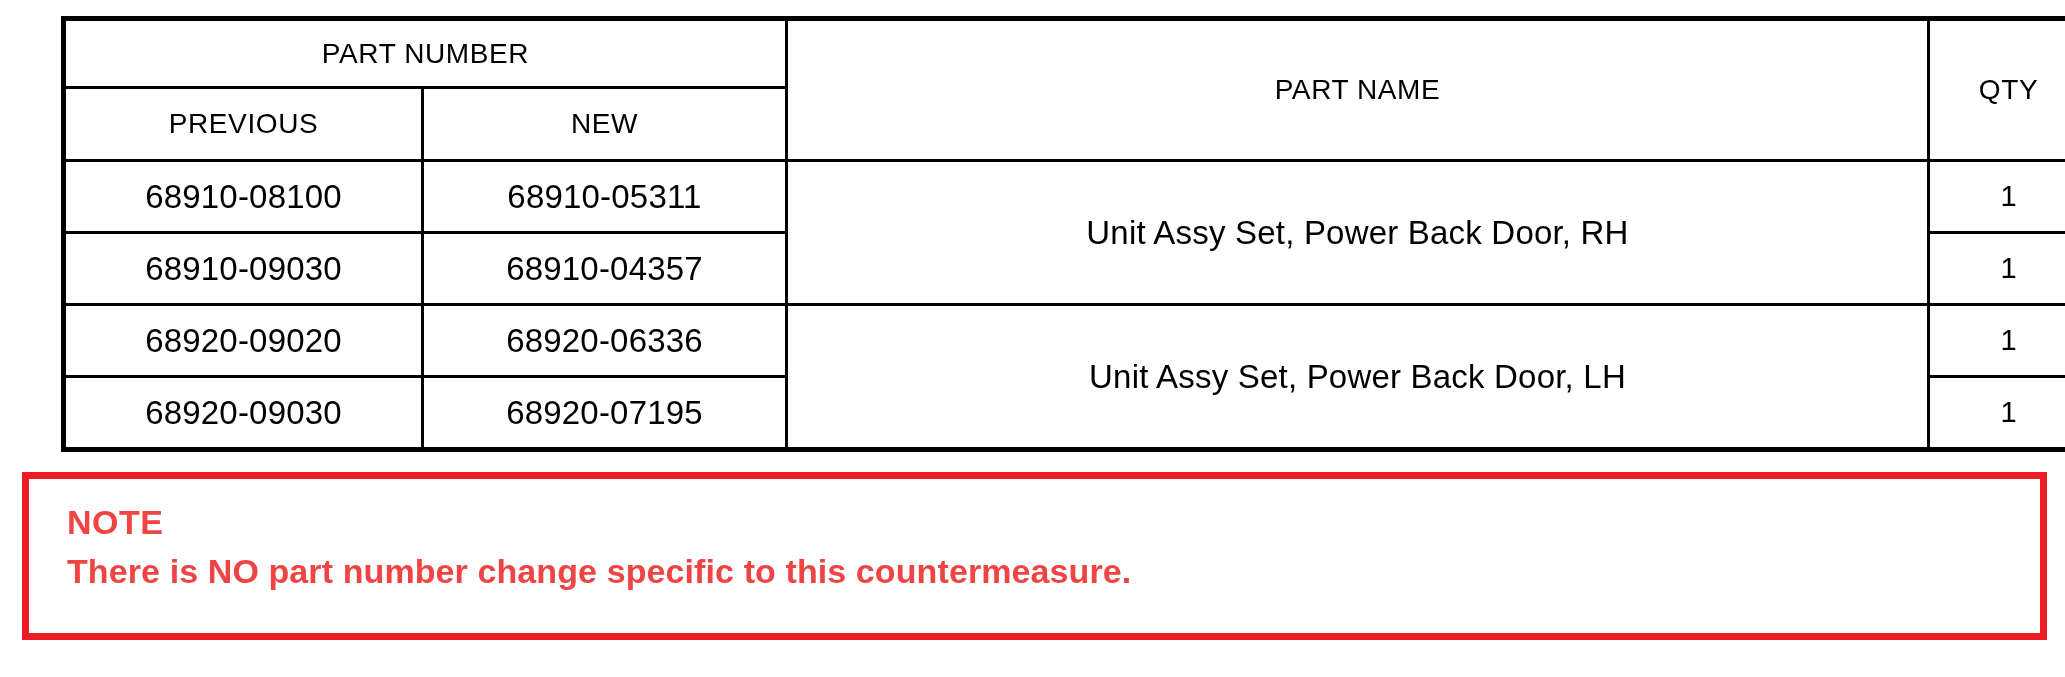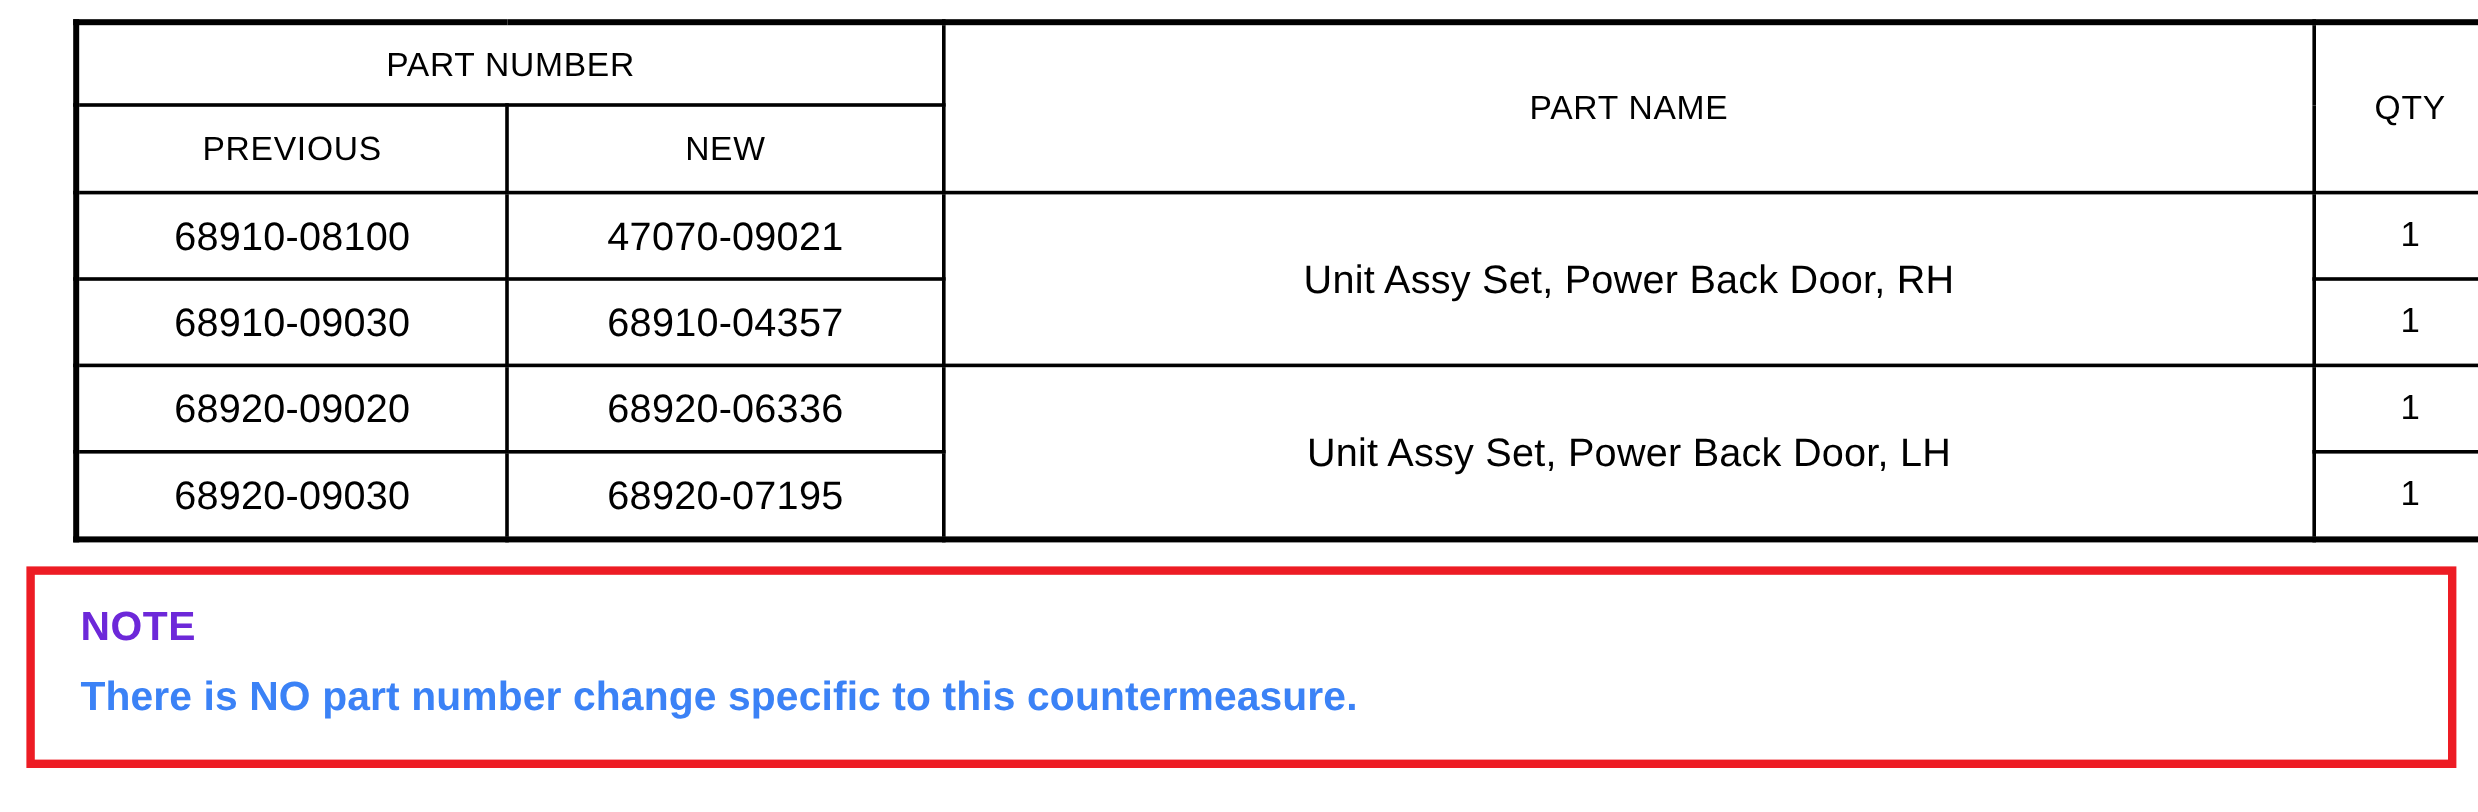--- a/index.html
+++ b/index.html
@@ -95,29 +95,29 @@
     box-sizing: border-box;
     border: 7px solid #ed1c24;
     background: #ffffff;
   }
   .note-inner {
     padding: 26px 0 0 38px;
   }
   .note-title {
     font-size: 34px;
     font-weight: bold;
-    color: #6d28d9;
+    color: #ef4444;
     line-height: 1.05;
     letter-spacing: 0.5px;
   }
   .note-body {
-    margin-top: 22px;
+    margin-top: 12px;
     font-size: 34px;
     font-weight: bold;
-    color: #3b82f6;
+    color: #ef4444;
     line-height: 1.1;
     letter-spacing: 0.1px;
   }
 </style>
 </head>
 <body>
 
 <div class="page">
 
   <div class="parts-table-wrap">
@@ -135,21 +135,21 @@
           <th class="hdr" rowspan="2">QTY</th>
         </tr>
         <tr>
           <th class="hdr hdr-sub">PREVIOUS</th>
           <th class="hdr hdr-sub">NEW</th>
         </tr>
       </thead>
       <tbody>
         <tr>
           <td class="cell-pn">68910-08100</td>
-          <td class="cell-pn">47070-09021</td>
+          <td class="cell-pn">68910-05311</td>
           <td class="cell-name" rowspan="2">Unit Assy Set, Power Back Door, RH</td>
           <td class="cell-qty qty-sep">1</td>
         </tr>
         <tr>
           <td class="cell-pn">68910-09030</td>
           <td class="cell-pn">68910-04357</td>
           <td class="cell-qty qty-sep">1</td>
         </tr>
         <tr>
           <td class="cell-pn">68920-09020</td>

